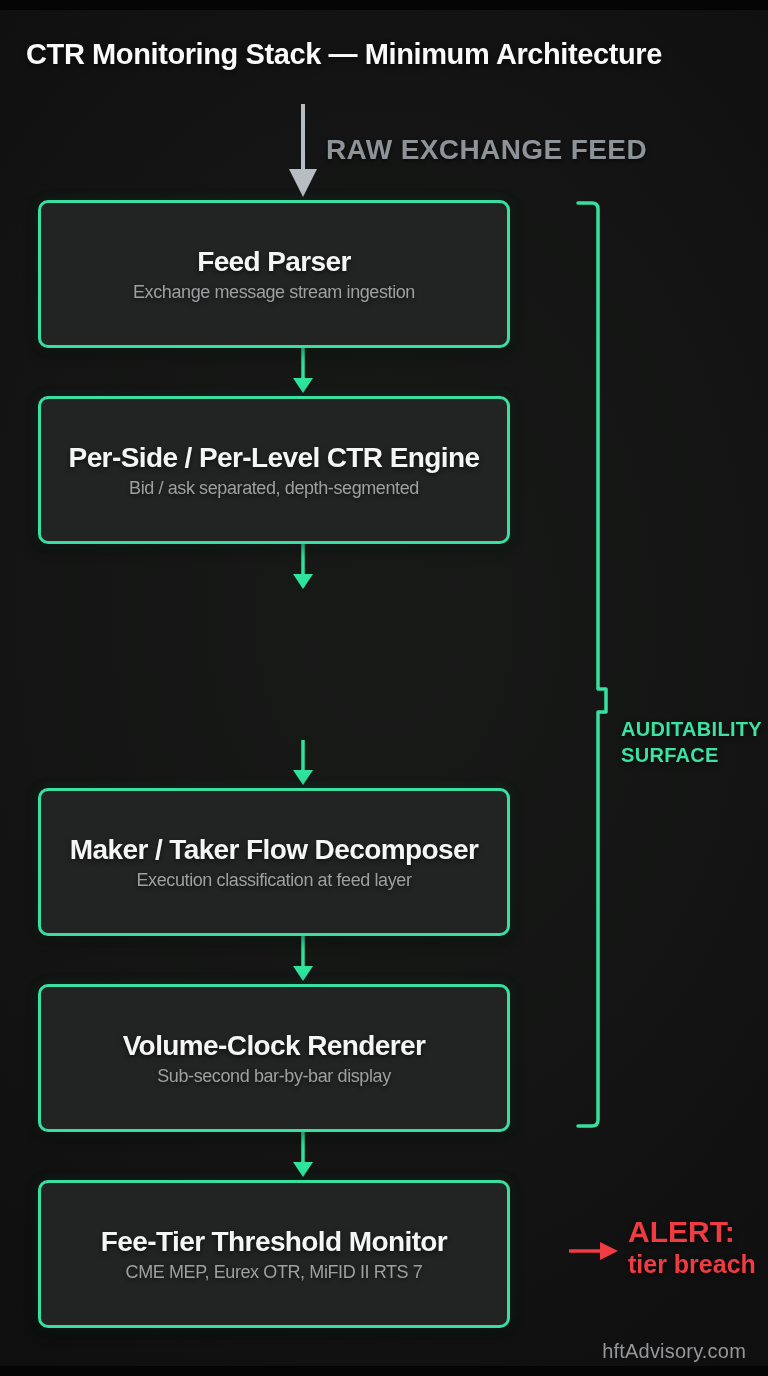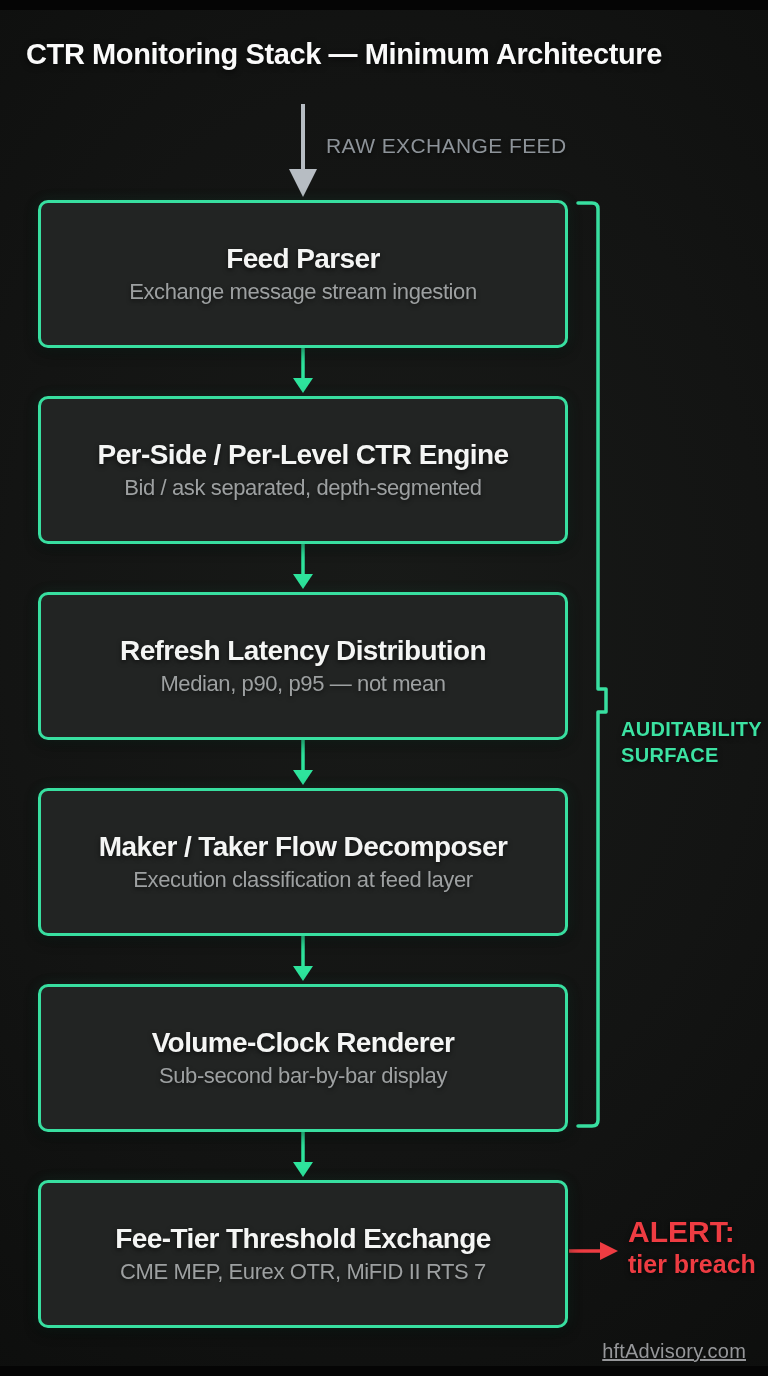--- a/index.html
+++ b/index.html
@@ -11,52 +11,52 @@
   .edge-bar{position:absolute;left:0;width:768px;height:10px;background:#050505;}
   .edge-bar.top{top:0;}
   .edge-bar.bottom{top:1366px;}
   .page-title{
     position:absolute;left:0;top:38px;width:688px;text-align:center;
     font-size:29px;font-weight:700;color:#fafafa;letter-spacing:-0.4px;
     text-shadow:0 2px 6px rgba(0,0,0,0.7);white-space:nowrap;
   }
   .feed-label{
     position:absolute;left:326px;top:134px;
-    font-size:21px;font-weight:400;color:#8d9399;letter-spacing:0.4px;
+    font-size:28px;font-weight:700;color:#8d9399;letter-spacing:0.4px;
     text-shadow:0 2px 4px rgba(0,0,0,0.6);white-space:nowrap;
   }
   .overlay{position:absolute;left:0;top:0;width:768px;height:1376px;pointer-events:none;}
   .node{
-    position:absolute;left:38px;width:530px;height:148px;box-sizing:border-box;
+    position:absolute;left:38px;width:472px;height:148px;box-sizing:border-box;
     background:#222423;border:3px solid #38dfa0;border-radius:10px;
     display:flex;flex-direction:column;align-items:center;justify-content:center;
     box-shadow:0 0 14px rgba(45,220,160,0.10), 0 4px 14px rgba(0,0,0,0.45);
   }
   .node-title{
     font-size:28px;font-weight:700;color:#f4f5f4;letter-spacing:-0.6px;
     white-space:nowrap;text-shadow:0 2px 5px rgba(0,0,0,0.6);
   }
   .node-sub{
-    margin-top:4px;font-size:22px;font-weight:400;color:#9da0a1;letter-spacing:-0.4px;
+    margin-top:4px;font-size:18px;font-weight:400;color:#9da0a1;letter-spacing:-0.4px;
     white-space:nowrap;text-shadow:0 2px 4px rgba(0,0,0,0.5);
   }
   .bracket-label{
     position:absolute;left:621px;top:716px;
     font-size:20px;font-weight:700;color:#3ce2a2;letter-spacing:0.3px;line-height:26px;
     text-shadow:0 2px 5px rgba(0,0,0,0.6);white-space:nowrap;
   }
   .alert-label{
     position:absolute;left:628px;top:1216px;color:#ee3c42;line-height:32px;
     text-shadow:0 2px 5px rgba(0,0,0,0.6);white-space:nowrap;
   }
   .alert-label .l1{font-size:30px;font-weight:700;}
   .alert-label .l2{font-size:25px;font-weight:700;}
   .watermark{
     position:absolute;right:22px;top:1340px;
-    font-size:20px;font-weight:400;color:#96979a;letter-spacing:0.2px;text-decoration:underline;
+    font-size:20px;font-weight:400;color:#96979a;letter-spacing:0.2px;
   }
 </style>
 </head>
 <body>
 
 <div class="canvas">
 
   <div class="edge-bar top"></div>
 
   <div class="page-title">CTR Monitoring Stack — Minimum Architecture</div>
@@ -100,34 +100,30 @@
   <div class="feed-label">RAW EXCHANGE FEED</div>
 
   <div class="node" style="top:200px">
     <div class="node-title">Feed Parser</div>
     <div class="node-sub">Exchange message stream ingestion</div>
   </div>
   <div class="node" style="top:396px">
     <div class="node-title">Per-Side / Per-Level CTR Engine</div>
     <div class="node-sub">Bid / ask separated, depth-segmented</div>
   </div>
-  <div class="node" style="top:592px">
-    <div class="node-title">Refresh Latency Distribution</div>
-    <div class="node-sub">Median, p90, p95 — not mean</div>
-  </div>
   <div class="node" style="top:788px">
     <div class="node-title">Maker / Taker Flow Decomposer</div>
     <div class="node-sub">Execution classification at feed layer</div>
   </div>
   <div class="node" style="top:984px">
     <div class="node-title">Volume-Clock Renderer</div>
     <div class="node-sub">Sub-second bar-by-bar display</div>
   </div>
   <div class="node" style="top:1180px">
-    <div class="node-title">Fee-Tier Threshold Exchange</div>
+    <div class="node-title">Fee-Tier Threshold Monitor</div>
     <div class="node-sub">CME MEP, Eurex OTR, MiFID II RTS 7</div>
   </div>
 
   <div class="bracket-label">
     <div>AUDITABILITY</div>
     <div>SURFACE</div>
   </div>
 
   <div class="alert-label">
     <div class="l1">ALERT:</div>

